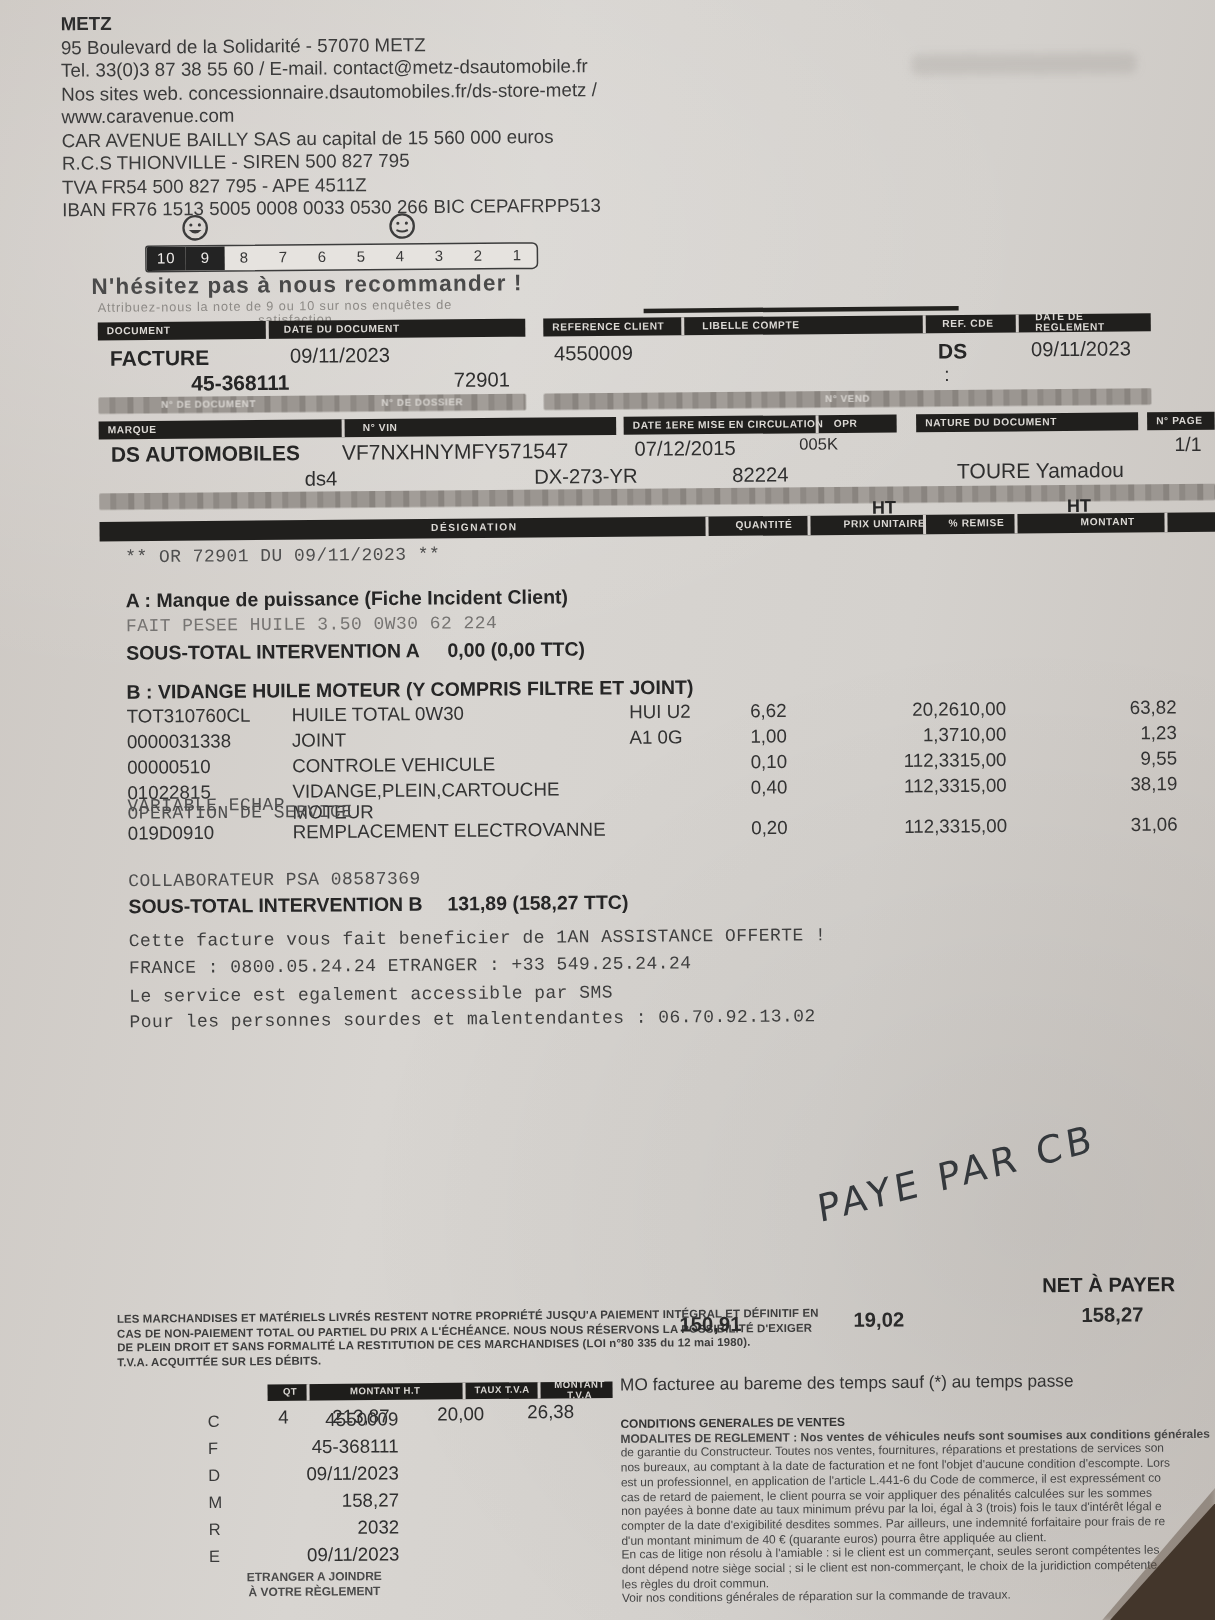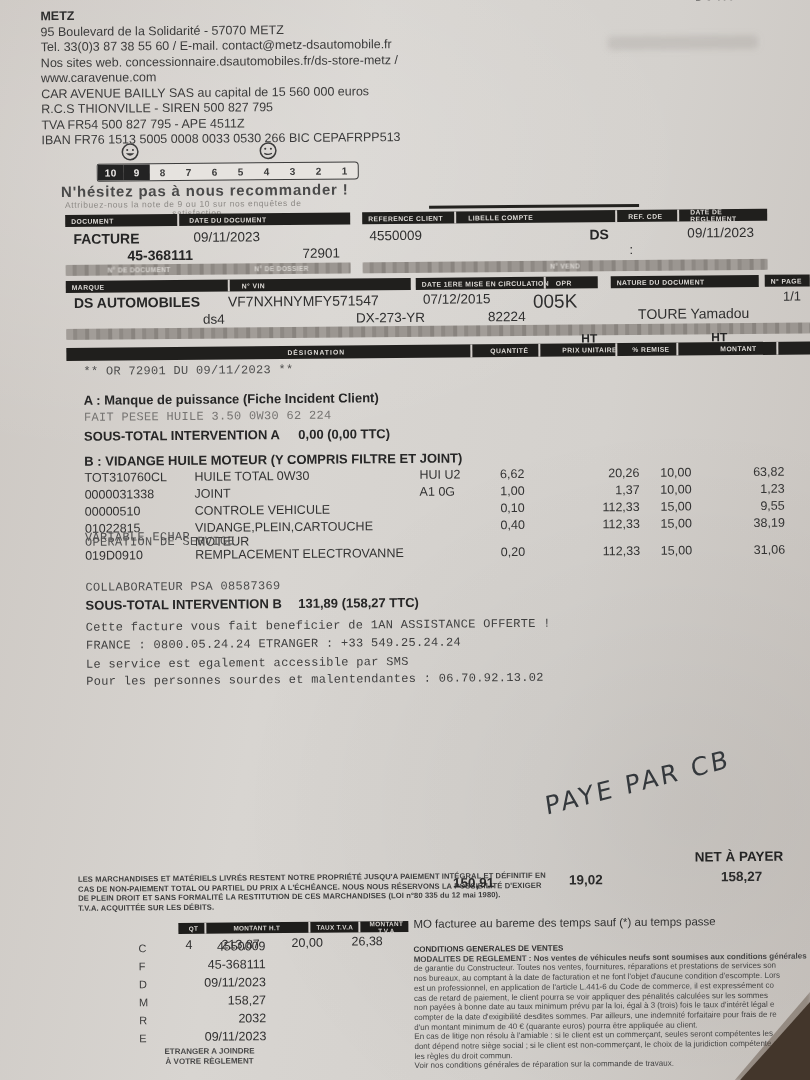--- a/index.html
+++ b/index.html
@@ -15,21 +15,21 @@
   .abs{position:absolute;white-space:nowrap;}
   
   .co-line{font-size:12.5px;line-height:15.5px;color:#3b3b3b;}
   .co-bold{font-weight:bold;color:#2e2e2e;}
   
   .logo-clip{position:absolute;left:700px;top:0;width:110px;height:7px;overflow:hidden;}
   .logo-clip span{display:block;margin-top:-7px;font-size:11px;font-weight:bold;letter-spacing:1.5px;color:#2c2c2c;}
   .logo-smudge{position:absolute;left:612px;top:38px;width:150px;height:14px;background:rgba(120,115,110,.18);filter:blur(3px);border-radius:4px;}
   
   .scale{position:absolute;display:flex;border:1.5px solid #3c3c3c;border-radius:2px 4px 4px 2px;overflow:hidden;background:#e6e3df;}
-  .scale .cell{width:26px;height:16px;font-size:10px;font-weight:bold;display:flex;align-items:center;justify-content:center;color:#3a3a3a;letter-spacing:.5px;}
+  .scale .cell{width:26px;height:16px;font-size:10px;font-weight:normal;display:flex;align-items:center;justify-content:center;color:#3a3a3a;letter-spacing:.5px;}
   .scale .sel{background:#232323;color:#efecea;}
   .rec-title{font-size:15px;font-weight:600;letter-spacing:.8px;color:#4a4a4a;}
   .rec-sub{font-size:8.5px;letter-spacing:.6px;color:#8d8a86;}
   
   .bar{position:absolute;background:#201f1d;display:flex;align-items:center;}
   .bar .lbl{color:#dcd9d5;font-size:6.8px;font-weight:bold;letter-spacing:.4px;padding-left:6px;}
   .vbar-div{position:absolute;top:0;bottom:0;width:2px;background:#d4d0cc;}
   
   .gbar{position:absolute;height:11px;border-radius:1px;
     background:repeating-linear-gradient(90deg,#a29d98 0 7px,#8e8984 7px 11px,#9b9691 11px 19px,#878πρ2 19px 23px);
@@ -41,21 +41,21 @@
   
   .mono{font-family:"Liberation Mono","DejaVu Sans Mono",monospace;font-size:12px;color:#4e4e4e;letter-spacing:.3px;}
   .mono-faded{color:#767472;}
   .sec-title{font-size:13px;font-weight:bold;color:#262626;}
   .row{position:absolute;display:flex;font-size:12.5px;color:#333;}
   .c-code{width:110px;}
   .c-label{width:225px;}
   .c-ref{width:55px;}
   .c-qty{width:50px;text-align:right;}
   .c-unit{width:115px;text-align:right;}
-  .c-disc{width:52px;text-align:right;}
+  .c-disc{width:52px;text-align:left;}
   .c-amt{width:93px;text-align:right;}
   
   .hand{font-family:"DejaVu Sans",sans-serif;font-size:25px;color:#34383c;transform:rotate(-14deg) skewX(-6deg);letter-spacing:3px;font-weight:500;}
   
   .legal{font-size:7.6px;font-weight:bold;color:#3d3d3d;line-height:9.6px;letter-spacing:.1px;}
   .net-label{font-size:13.5px;font-weight:bold;color:#242424;}
   .tot-val{font-size:13.5px;font-weight:bold;color:#2b2b2b;}
   .stub-k{font-size:11px;color:#3a3a3a;}
   .stub-v{font-size:12.5px;color:#303030;}
   .stub-note{font-size:8px;font-weight:bold;color:#4a4a4a;line-height:9.5px;text-align:center;}
@@ -139,21 +139,21 @@
     <div class="bar" style="left:365px;top:212px;width:405px;height:12px;">
       <span class="lbl">REFERENCE CLIENT</span>
       <div class="vbar-div" style="left:92px;"></div>
       <span class="lbl" style="position:absolute;left:100px;">LIBELLE COMPTE</span>
       <div class="vbar-div" style="left:253px;"></div>
       <span class="lbl" style="position:absolute;left:260px;">REF. CDE</span>
       <div class="vbar-div" style="left:315px;"></div>
       <span class="lbl" style="position:absolute;left:322px;">DATE DE REGLEMENT</span>
     </div>
     <div class="abs val" style="left:372px;top:228px;font-size:13.5px;">4550009</div>
-    <div class="abs val-b" style="left:592px;top:228px;">DS</div>
+    <div class="abs val-b" style="left:628px;top:228px;">DS</div>
     <div class="abs val" style="left:632px;top:244px;">:</div>
     <div class="abs val" style="left:690px;top:228px;font-size:13.5px;">09/11/2023</div>
     <div class="gbar" style="left:365px;top:262px;width:405px;">
       <span class="glbl">N° VEND</span>
     </div>
 
     <div class="bar" style="left:68px;top:278px;width:345px;height:12px;">
       <span class="lbl">MARQUE</span>
       <div class="vbar-div" style="left:162px;"></div>
       <span class="lbl" style="position:absolute;left:170px;">N° VIN</span>
@@ -166,21 +166,21 @@
     <div class="bar" style="left:613px;top:278px;width:148px;height:12px;">
       <span class="lbl">NATURE DU DOCUMENT</span>
     </div>
     <div class="bar" style="left:767px;top:278px;width:45px;height:12px;">
       <span class="lbl">N° PAGE</span>
     </div>
 
     <div class="abs val-b" style="left:76px;top:292px;">DS AUTOMOBILES</div>
     <div class="abs val" style="left:230px;top:292px;font-size:14px;">VF7NXHNYMFY571547</div>
     <div class="abs val" style="left:425px;top:292px;font-size:13.5px;">07/12/2015</div>
-    <div class="abs val" style="left:535px;top:292px;font-size:19px;">005K</div>
+    <div class="abs val" style="left:535px;top:292px;font-size:11px;">005K</div>
     <div class="abs val" style="left:785px;top:292px;font-size:13px;">1/1</div>
 
     <div class="abs val" style="left:205px;top:310px;font-size:13.5px;">ds4</div>
     <div class="abs val" style="left:358px;top:310px;font-size:13.5px;">DX-273-YR</div>
     <div class="abs val" style="left:490px;top:310px;font-size:13.5px;">82224</div>
     <div class="abs val" style="left:640px;top:308px;font-size:14px;">TOURE Yamadou</div>
 
     <div class="gbar" style="left:68px;top:326px;width:744px;"></div>
 
     <div class="abs val-b" style="left:583px;top:333px;font-size:12px;">HT</div>

